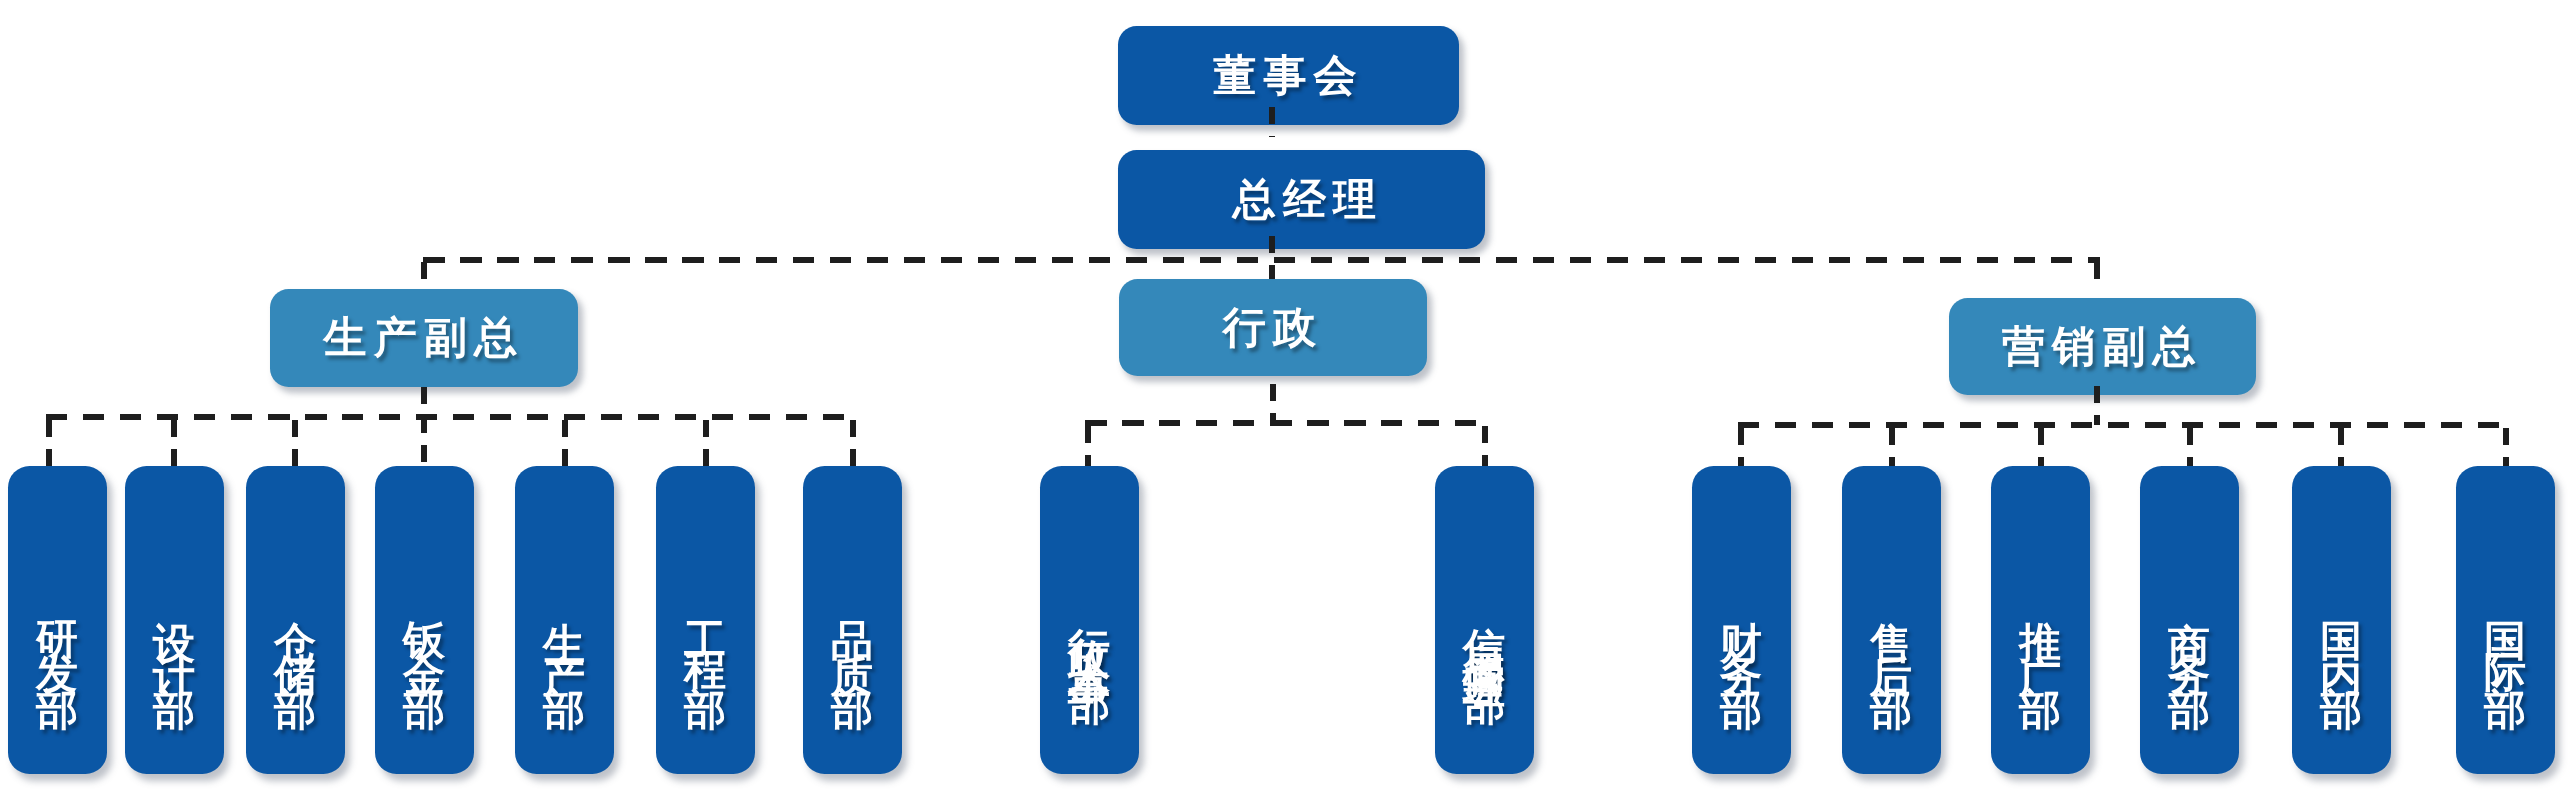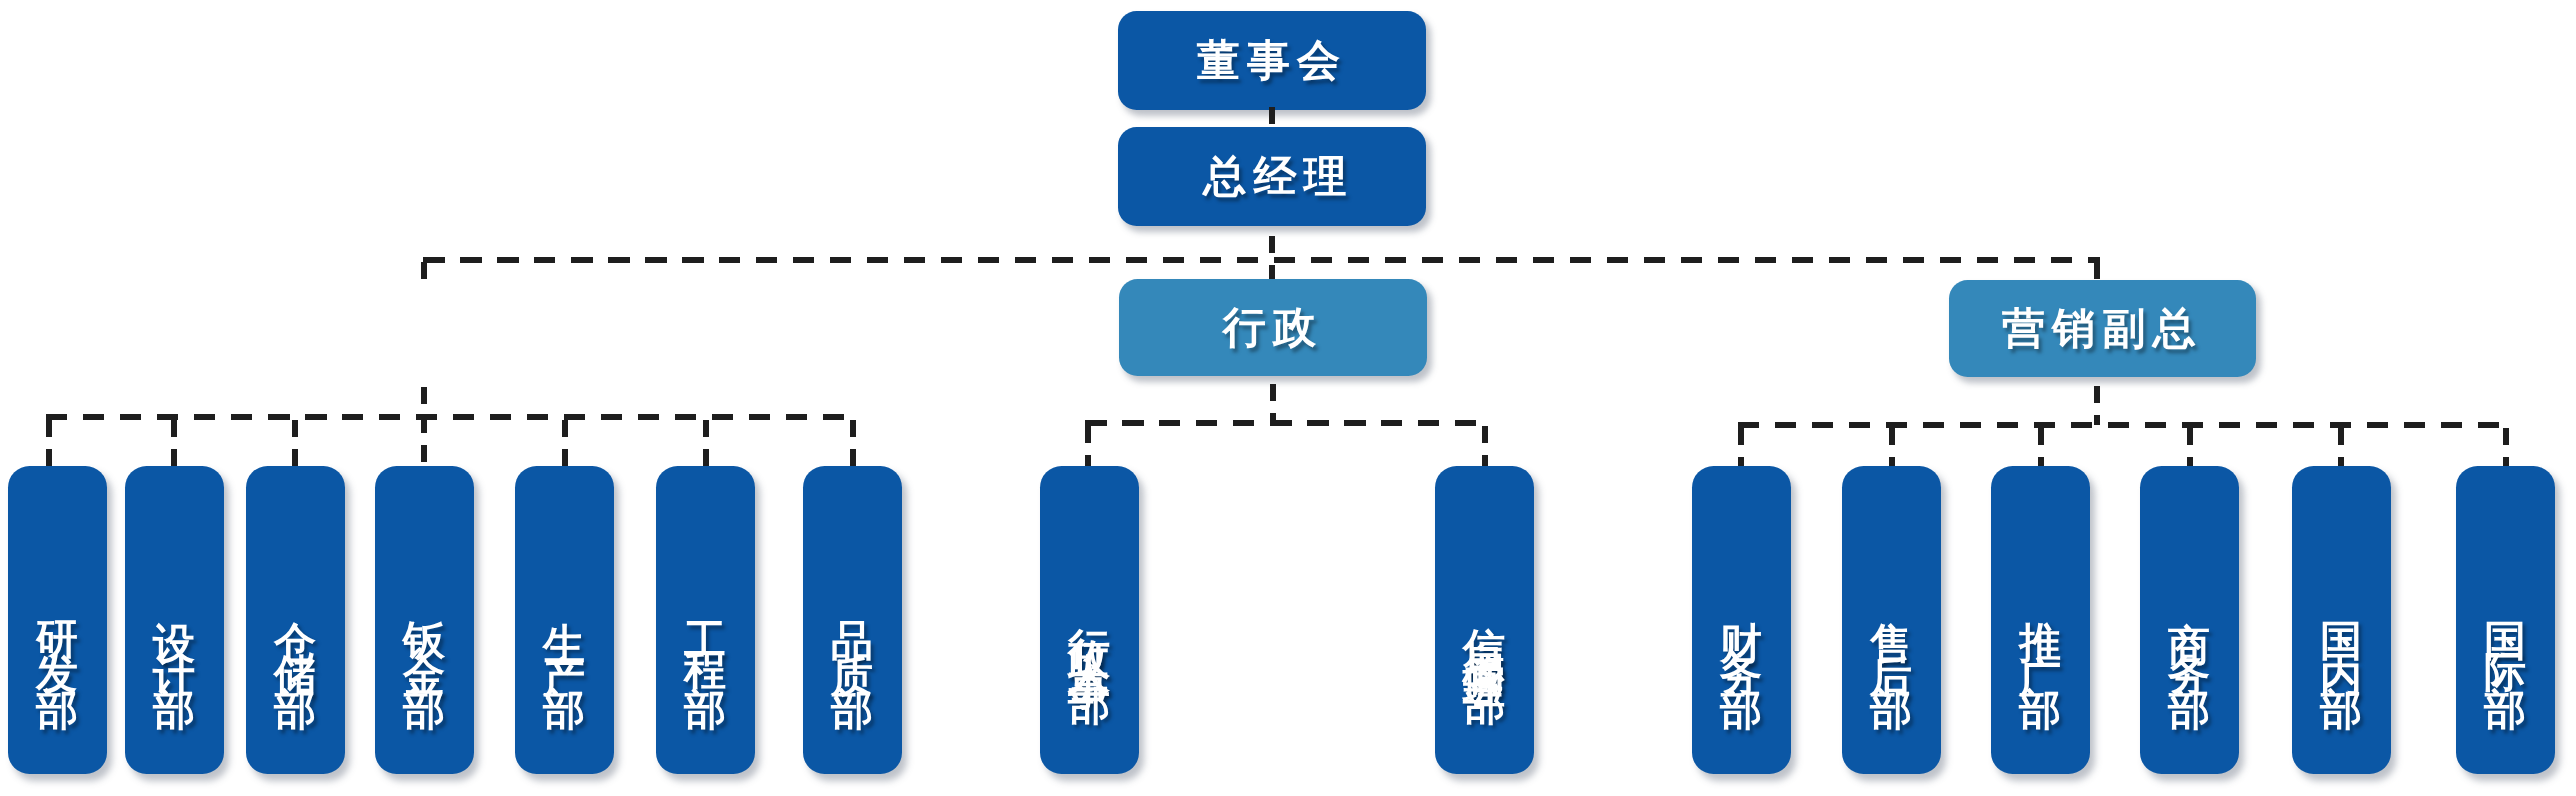--- a/index.html
+++ b/index.html
@@ -76,41 +76,44 @@
     position: absolute;
     width: 5.7px;
     background: repeating-linear-gradient(180deg, var(--dash) 0 17px, transparent 17px 29px);
   }
 </style>
 </head>
 <body>
 
 <div class="canvas">
 
-  <div class="node primary" style="left:1118px; top:11px; width:308px; height:99px;">
+  <div class="node primary" style="left:1118px; top:26px; width:341px; height:99px;">
       <span>董事会</span>
     </div>
 
   <div class="vline" style="left:1269px; top:107px; height:30px;"></div>
 
-  <div class="node primary" style="left:1118px; top:127px; width:308px; height:99px;padding-left:13px;">
+  <div class="node primary" style="left:1118px; top:150px; width:367px; height:99px;padding-left:13px;">
       <span>总经理</span>
     </div>
 
   <div class="vline" style="left:1269px; top:236px; height:52px;"></div>
 
   <div class="hline" style="left:423px; top:257px; width:1677px;"></div>
 
   <div class="vline" style="left:421px; top:262px; height:26.5px;"></div>
   <div class="vline" style="left:2094px; top:262px; height:26px;"></div>
 
+  <div class="node secondary" style="left:270px; top:289px; width:308px; height:98px;">
+      <span>生产副总</span>
+    </div>
   <div class="node secondary" style="left:1119px; top:279px; width:308px; height:97px;">
       <span>行政</span>
     </div>
-  <div class="node secondary" style="left:1949px; top:280px; width:307px; height:97px;">
+  <div class="node secondary" style="left:1949px; top:298px; width:307px; height:97px;">
       <span>营销副总</span>
     </div>
 
   <div class="vline" style="left:421px; top:387px; height:79px;"></div>
   <div class="hline" style="left:46px; top:414px; width:810px;"></div>
   <div class="vline" style="left:46px;  top:420px; height:46px;"></div>
   <div class="vline" style="left:171px; top:420px; height:46px;"></div>
   <div class="vline" style="left:292px; top:420px; height:46px;"></div>
   <div class="vline" style="left:562px; top:420px; height:46px;"></div>
   <div class="vline" style="left:703px; top:420px; height:46px;"></div>

